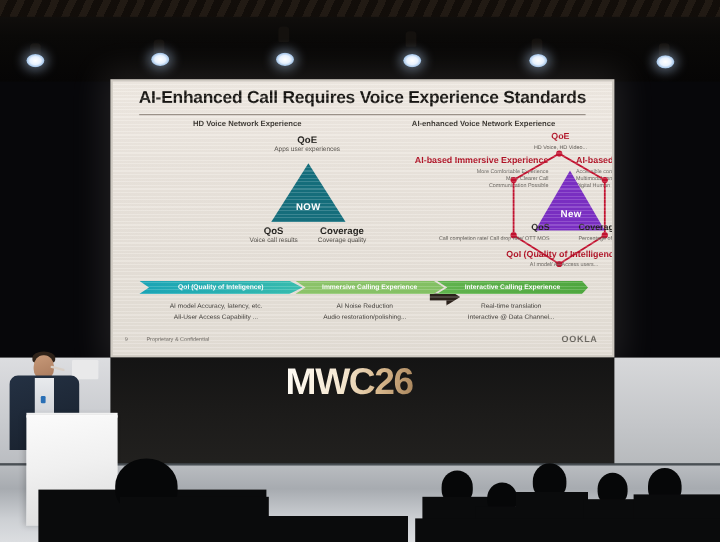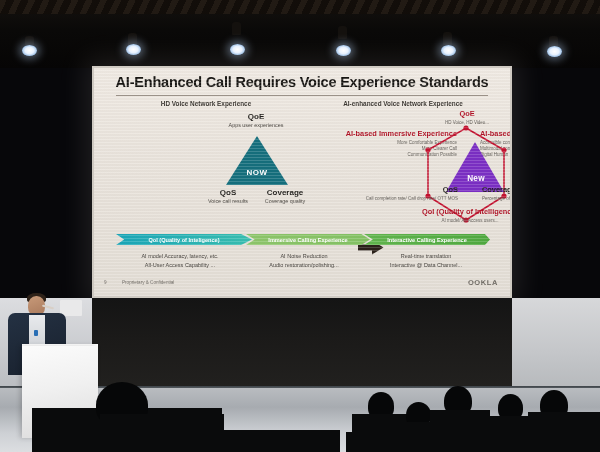--- a/index.html
+++ b/index.html
@@ -239,20 +239,21 @@
     <div class="slidefoot">
       <div class="pgnum">9</div>
       <div class="confid">Proprietary &amp; Confidential</div>
       <div class="ookla">OOKLA</div>
     </div>
   </div>
 
   <div class="wall"></div>
   <div class="wall-l"></div>
   <div class="wall-r"></div>
+  <div class="mwc">MWC26</div>
 
   <div class="floor-edge"></div>
   <div class="floor"></div>
 
   <div class="podium-logo"></div>
   <div class="spk-hair"></div>
   <div class="spk-head"></div>
   <div class="spk-body"></div>
   <div class="spk-shirt"></div>
   <div class="spk-tiecl"></div>

